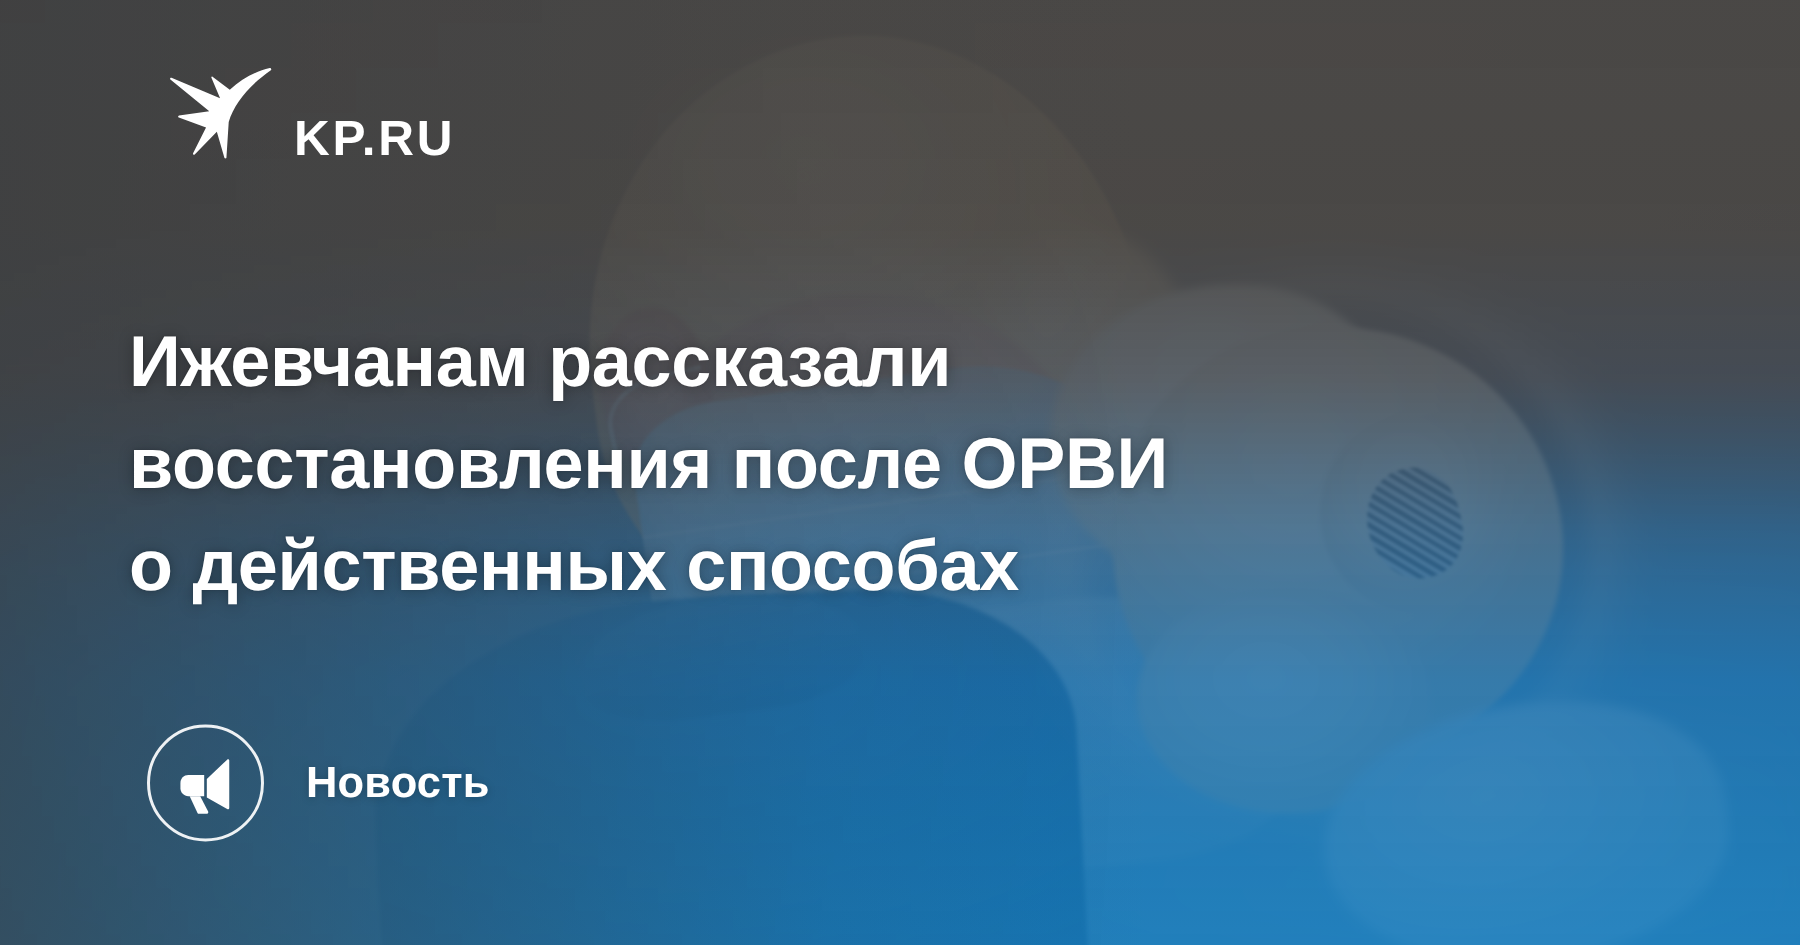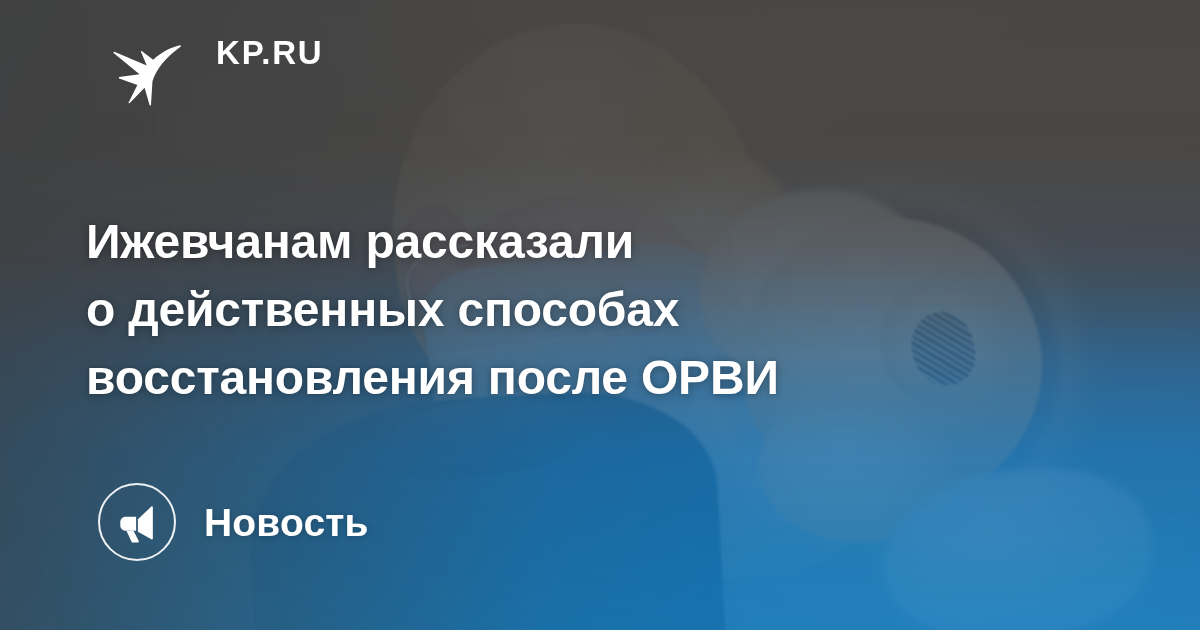--- a/index.html
+++ b/index.html
@@ -316,22 +316,22 @@
     position: absolute;
     inset: 0;
   }
 
   
   .masthead {
     position: absolute;
     left: 110px;
     top: 36px;
     display: flex;
-    align-items: flex-start;
-    gap: 34px;
+    align-items: flex-end;
+    gap: 14px;
   }
   .logo-bird {
     width: 72px;
     height: 72px;
     display: block;
   }
   .logo-bird svg { display: block; }
   .wordmark {
     color: #ffffff;
     font-size: 33px;
@@ -372,21 +372,21 @@
     border-radius: 50%;
     border: 2px solid rgba(255,255,255,.92);
     display: flex;
     align-items: center;
     justify-content: center;
     flex: 0 0 auto;
   }
   .badge-circle svg { display: block; }
   .badge-label {
     color: #ffffff;
-    font-size: 39px;
+    font-size: 29px;
     font-weight: 700;
     letter-spacing: .004em;
     line-height: 1;
     white-space: nowrap;
     text-shadow: 0 1px 6px rgba(0,0,0,.22);
   }
 </style>
 </head>
 <body>
 
@@ -440,22 +440,22 @@
                    L38 68 L26 92 C25.6 92.9 26.8 93.7 27.5 93 L48 72 L55 96
                    C55.3 97 56.8 96.8 56.9 95.8 L59 63 C64 46 78 29 98 15
                    C98.9 14.4 98.1 12.8 97 13 Z"></path>
         </svg>
       </span>
       <span class="wordmark">KP.RU</span>
     </div>
 
     <h1 class="headline">
       <span class="ln">Ижевчанам рассказали</span>
+      <span class="ln">восстановления после ОРВИ</span>
       <span class="ln">о действенных способах</span>
-      <span class="ln">восстановления после ОРВИ</span>
     </h1>
 
     <div class="badge">
       <span class="badge-circle">
         <svg viewBox="0 0 100 100" width="44" height="44" aria-hidden="true">
           <path fill="#ffffff" d="M86 16 C86 14.3 84 13.4 82.8 14.6 L52 44 L52 72 L82.8 89.4
                    C84 90.6 86 89.7 86 88 Z"></path>
           <path fill="#ffffff" d="M24 38 C17.4 38 12 43.4 12 50 L12 58 C12 64.6 17.4 70 24 70
                    L48 70 L48 38 Z"></path>
           <path fill="#ffffff" d="M26 70 L42 70 L54 93 C54.8 94.7 53.6 96.6 51.7 96.6

